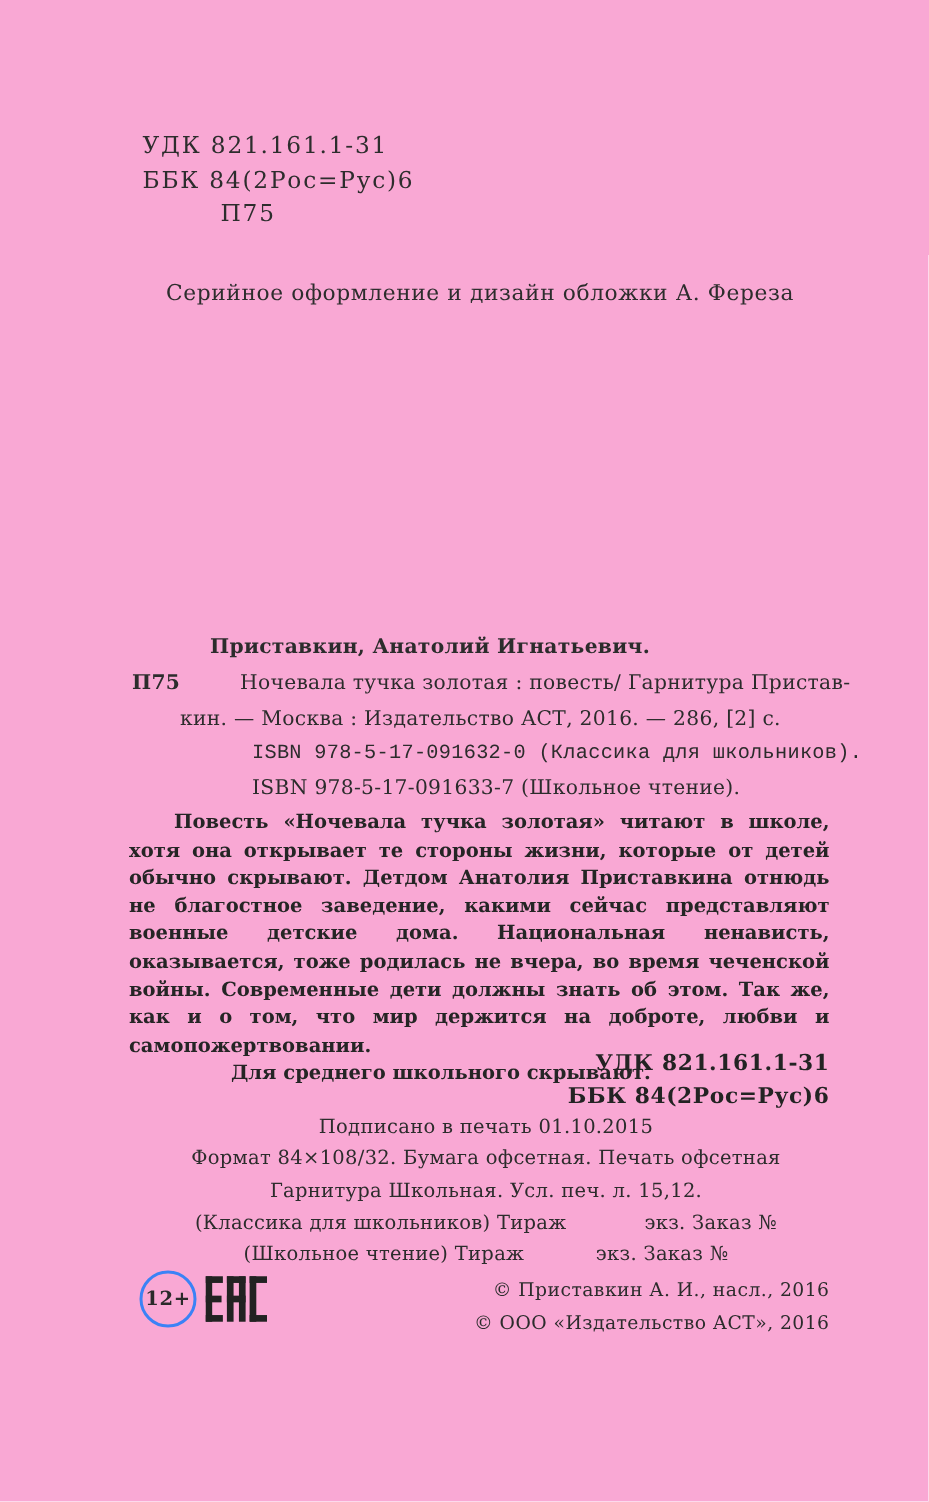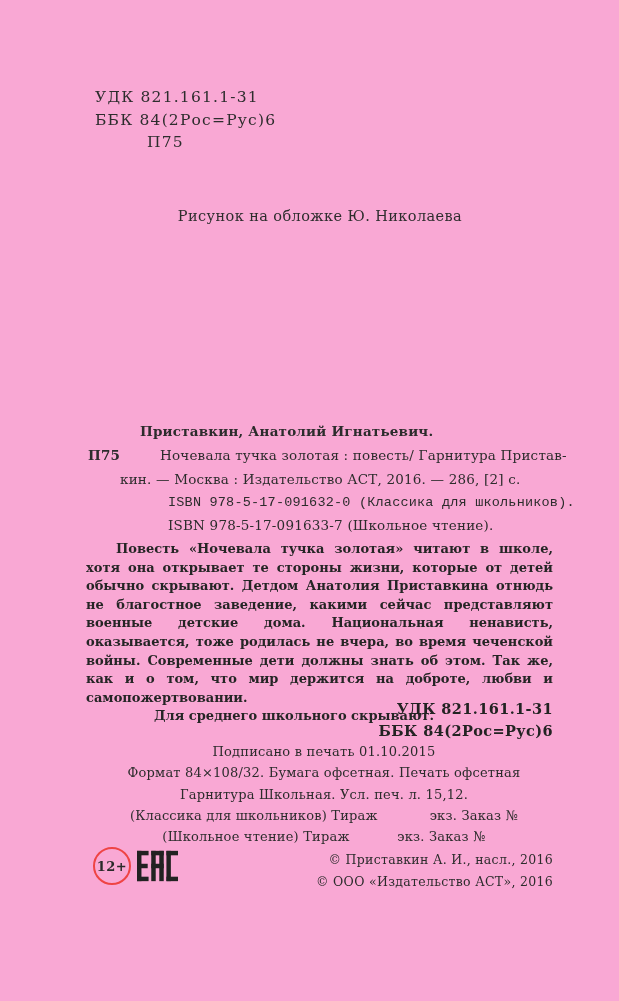--- a/index.html
+++ b/index.html
@@ -72,21 +72,21 @@
     text-align: center;
     font-size: 13px; line-height: 21.3px;
     letter-spacing: 0.2px;
     color: #2c2c2c;
   }
 
   
   .age-badge {
     left: 93px; top: 847px;
     width: 38px; height: 38px;
-    border: 2px solid #ef4444;
+    border: 2px solid #3b82f6;
     border-radius: 50%;
     display: flex; align-items: center; justify-content: center;
     font-size: 13px; font-weight: bold;
     color: #2a2a2a;
     letter-spacing: 0.5px;
   }
   .eac { left: 137px; top: 849px; width: 41px; height: 34px; }
   .eac svg { display: block; width: 100%; height: 100%; }
   .copyrights {
     right: 66px; top: 849px;
@@ -101,21 +101,21 @@
 
 <div class="page">
 
   <div class="abs codes-top">
     <div>УДК 821.161.1-31</div>
     <div>ББК 84(2Рос=Рус)6</div>
     <div class="sign">П75</div>
   </div>
 
   <div class="abs credits">
-    <div class="credit-line2">Рисунок на обложке Ю. Николаева</div>
+    <div>Серийное оформление и дизайн обложки А. Фереза</div>
   </div>
 
   <div>
     <div class="card-row row-author">Приставкин, Анатолий Игнатьевич.</div>
     <div class="card-row row-sign">П75</div>
     <div class="card-row row-title1">Ночевала тучка золотая : повесть/ Гарнитура Пристав-</div>
     <div class="card-row row-title2">кин. — Москва : Издательство АСТ, 2016. — 286, [2] с.</div>
     <div class="card-row row-isbn1">ISBN 978-5-17-091632-0 (Классика для школьников).</div>
     <div class="card-row row-isbn2">ISBN 978-5-17-091633-7 (Школьное чтение).</div>
   </div>

